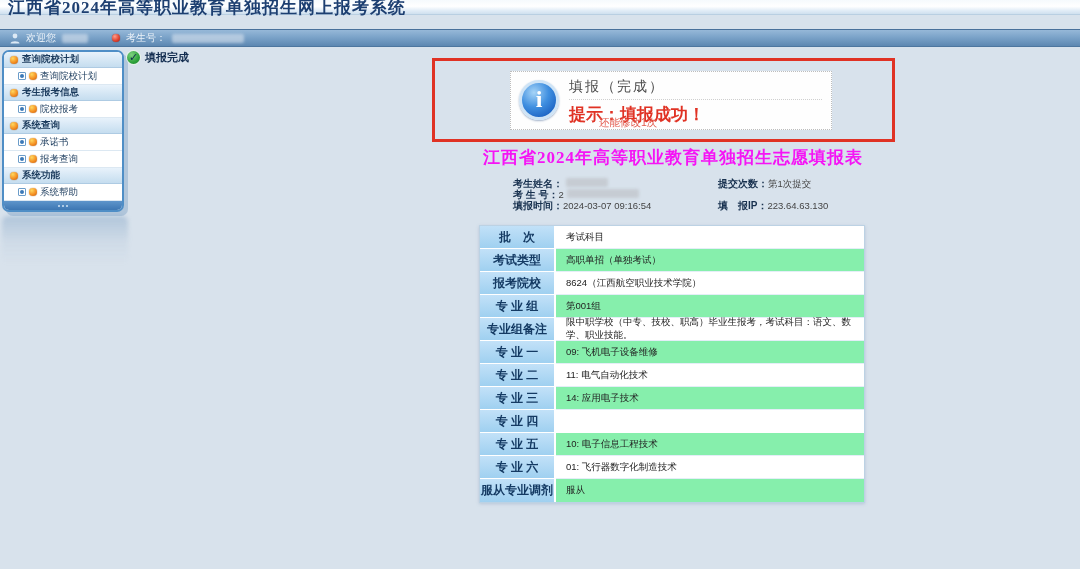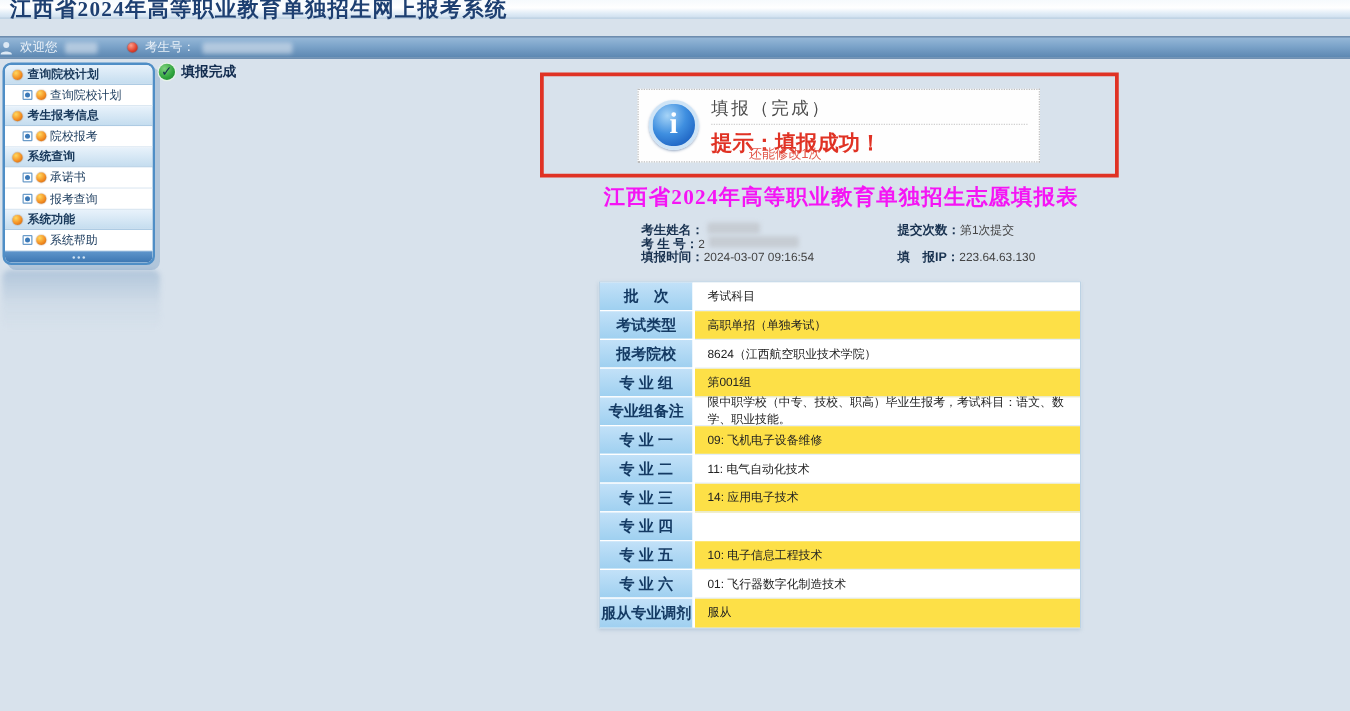--- a/index.html
+++ b/index.html
@@ -18,21 +18,21 @@
   }
   .titlebar .wtitle {
     font-family:"Liberation Serif","DejaVu Serif",serif;
     font-size:17px; font-weight:bold; color:#1d3f71; letter-spacing:1px;
   }
   
   .toolbar {
     position:absolute; left:0; top:29px; width:1080px; height:18px;
     background:linear-gradient(180deg,#96b8d8 0%,#7ba3c9 45%,#5c87b1 100%);
     border-top:1px solid #49719b; border-bottom:1px solid #4d769f;
-    display:flex; align-items:center; gap:6px;
+    display:flex; align-items:center; padding-left:10px; gap:6px;
     font-size:10px; color:#eaf1f8;
   }
   .person-icon { width:10px; height:11px; display:inline-block; }
   .redact { display:inline-block; height:9px; border-radius:2px;
     background:rgba(225,233,242,.55); filter:blur(1.5px); }
   .redact.dark { background:#c6ccd3; }
   .ball { display:inline-block; width:8px; height:8px; border-radius:50%;
     background:radial-gradient(circle at 35% 30%,#ff9d8a,#e04532 55%,#a81d10);
     box-shadow:0 0 1px #7c150b; }
   .ball.orange {
@@ -123,21 +123,21 @@
     background:linear-gradient(180deg,#c2e1f8,#9fd0f0);
     border-right:2px solid #fff; border-bottom:1px solid #fff;
     display:flex; align-items:center; justify-content:center;
     font-size:12px; font-weight:bold; color:#143a63; white-space:pre;
   }
   .tval {
     flex:1; display:flex; align-items:center; padding-left:10px;
     font-size:9.5px; color:#222; background:#fff;
     border-bottom:1px solid #e4eef7;
   }
-  .trow.alt .tval { background:#fde047; }
+  .trow.alt .tval { background:#86efac; }
   .trow:last-child .tval, .trow:last-child .tlabel { border-bottom:none; }
 </style>
 </head>
 <body>
 
 <header class="titlebar">
   <span class="wtitle">江西省2024年高等职业教育单独招生网上报考系统</span>
 </header>
 
 <div class="toolbar">

